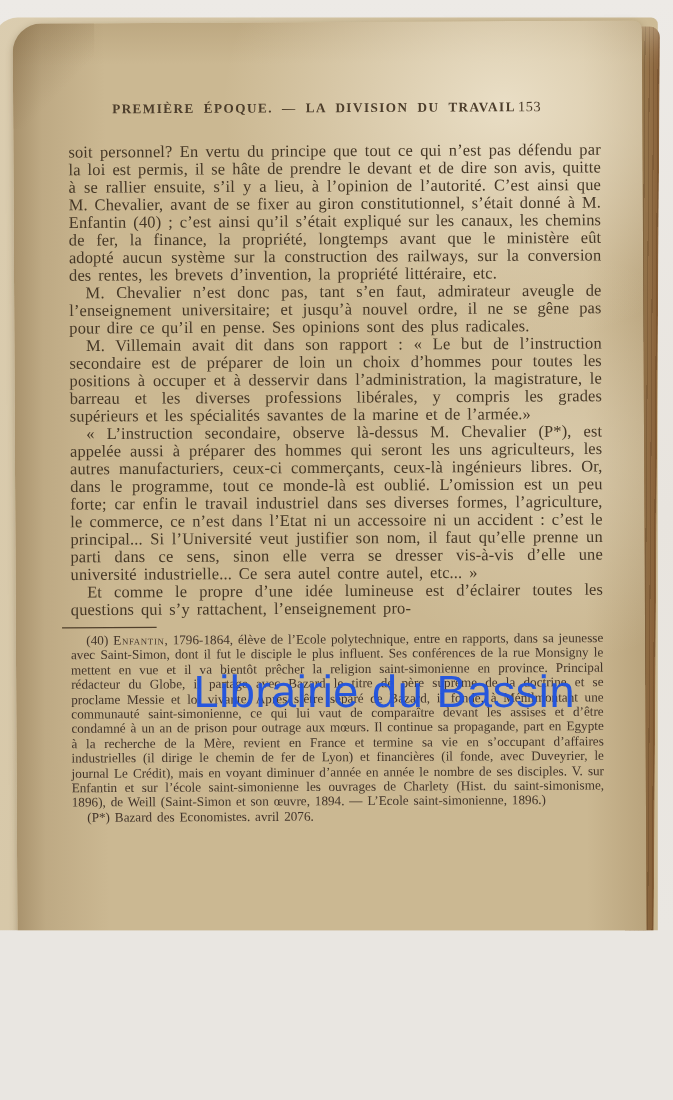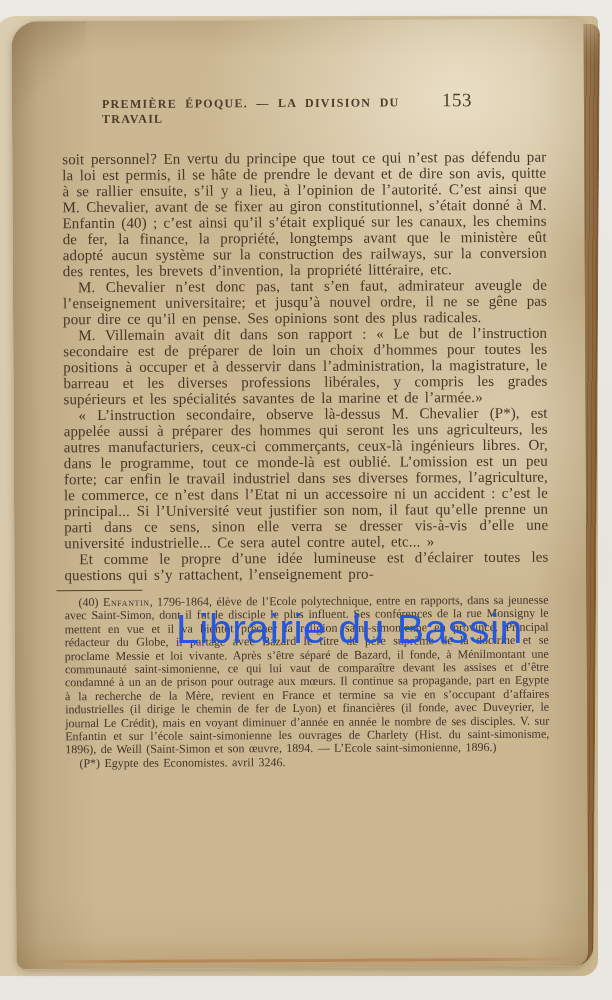--- a/index.html
+++ b/index.html
@@ -1,16 +1,16 @@
 <!DOCTYPE html>
 <html><head>
 <meta charset="utf-8">
 <style>
   html,body{margin:0;padding:0;background:#e9e6e1;}
-  .photo{position:relative;width:612px;height:1000px;overflow:hidden;
+  .photo{position:relative;width:612px;height:846px;overflow:hidden;
          background:linear-gradient(180deg,#edeae6 0%,#e8e4de 55%,#eae7e2 100%);
          font-family:"Liberation Serif","DejaVu Serif",serif;}
   
   .under-page{position:absolute;left:-6px;top:16px;width:604px;height:960px;z-index:1;
          background:linear-gradient(100deg,#dbcdb0 0%,#d2c2a0 45%,#c9b68f 100%);
          border-radius:22px 6px 16px 8px;}
   
   .fore-edge{position:absolute;right:12px;top:24px;width:26px;height:942px;z-index:2;
          transform:rotate(0.4deg);transform-origin:top center;
          background:
@@ -34,21 +34,21 @@
   .page::after{content:"";position:absolute;left:22px;right:14px;bottom:6px;height:3px;
          background:linear-gradient(to right,rgba(170,108,55,0),rgba(172,110,58,.55) 18%,rgba(172,110,58,.5) 82%,rgba(170,108,55,0));
          border-radius:2px;}
   .corner-curl{position:absolute;left:0;top:0;width:74px;height:96px;
          background:linear-gradient(135deg,rgba(118,92,56,.34),rgba(118,92,56,0) 62%);
          border-top-left-radius:26px;}
   
   .text-block{position:absolute;left:50px;top:70px;width:484px;color:#453726;}
   .running-head{display:flex;align-items:baseline;padding-left:40px;
          font-size:12px;letter-spacing:1.3px;word-spacing:4px;color:#4c3d2b;font-weight:bold;}
-  .pagenum{margin-left:auto;margin-right:74px;font-size:19px;letter-spacing:.5px;font-weight:normal;}
+  .pagenum{margin-left:auto;margin-right:54px;font-size:13px;letter-spacing:.5px;font-weight:normal;}
   .body-copy{margin-top:24px;}
   .body-copy p{margin:0;text-align:justify;font-size:15px;line-height:16px;
          word-spacing:2.4px;letter-spacing:.1px;}
   .body-copy p.indent{text-indent:15px;}
   .it{}
   .sc{font-variant:small-caps;letter-spacing:.6px;font-family:Liberation Serif, serif;}
   .fn-rule{width:86px;border:0;border-top:1.6px solid #50402c;margin:7px 0 5px -8px;}
   .footnotes p{margin:0;text-align:justify;font-size:12px;line-height:13.4px;
          word-spacing:1.4px;text-indent:14px;color:#42342a;}
   
@@ -78,19 +78,19 @@
           <p class="indent"><span>M. Chevalier n’est donc pas, tant s’en faut, admirateur aveugle de l’enseignement universitaire; et jusqu’à nouvel ordre, il ne se gêne pas pour dire ce qu’il en pense. Ses opinions sont des plus radicales.</span></p>
           <p class="indent"><span>M. Villemain avait dit dans son rapport : « Le but de l’instruction secondaire est de préparer de loin un choix d’hommes pour toutes les positions à occuper et à desservir dans l’administration, la magistrature, le barreau et les diverses professions libérales, y compris les grades supérieurs et les spécialités savantes de la marine et de l’armée.»</span></p>
           <p class="indent"><span>« L’instruction secondaire, observe là-dessus M. Chevalier (P*), est appelée aussi à préparer des hommes qui seront les uns agriculteurs, les autres manufacturiers, ceux-ci commerçants, ceux-là ingénieurs libres. Or, dans le programme, tout ce monde-là est oublié. L’omission est un peu forte; car enfin le travail industriel dans ses diverses formes, l’agriculture, le commerce, ce n’est dans l’Etat ni un accessoire ni un accident : c’est le principal... Si l’Université veut justifier son nom, il faut qu’elle prenne un parti dans ce sens, sinon elle verra se dresser vis-à-vis d’elle une </span><span class="it">université industrielle...</span><span> Ce sera autel contre autel, etc... »</span></p>
           <p class="indent"><span>Et comme le propre d’une idée lumineuse est d’éclairer toutes les questions qui s’y rattachent, l’enseignement pro-</span></p>
         </div>
 
       <hr class="fn-rule">
 
       <div class="footnotes">
           <p class="indent"><span>(40) </span><span class="sc">Enfantin</span><span>, 1796-1864, élève de l’Ecole polytechnique, entre en rapports, dans sa jeunesse avec Saint-Simon, dont il fut le disciple le plus influent. Ses conférences de la rue Monsigny le mettent en vue et il va bientôt prêcher la religion saint-simonienne en province. Principal rédacteur du </span><span class="it">Globe</span><span>, il partage avec Bazard le titre de père suprême de la doctrine et se proclame Messie et loi vivante. Après s’être séparé de Bazard, il fonde, à Ménilmontant une communauté saint-simonienne, ce qui lui vaut de comparaître devant les assises et d’être condamné à un an de prison pour outrage aux mœurs. Il continue sa propagande, part en Egypte à la recherche de la Mère, revient en France et termine sa vie en s’occupant d’affaires industrielles (il dirige le chemin de fer de Lyon) et financières (il fonde, avec Duveyrier, le journal </span><span class="it">Le Crédit</span><span>), mais en voyant diminuer d’année en année le nombre de ses disciples. V. sur Enfantin et sur l’école saint-simonienne les ouvrages de Charlety (</span><span class="it">Hist. du saint-simonisme</span><span>, 1896), de Weill (</span><span class="it">Saint-Simon et son œuvre</span><span>, 1894. — </span><span class="it">L’Ecole saint-simonienne</span><span>, 1896.)</span></p>
-          <p class="indent"><span>(P*) </span><span class="it">Egypte des Economistes</span><span>. avril 3246.</span></p>
+          <p class="indent"><span>(P*) </span><span class="it">Bazard des Economistes</span><span>. avril 2076.</span></p>
         </div>
     </div>
   </div>
 
   <div class="watermark" style="color: rgb(33, 84, 224); margin-left: 44px;">Librairie du Bassin</div>
 </div>
 
 </body></html>

